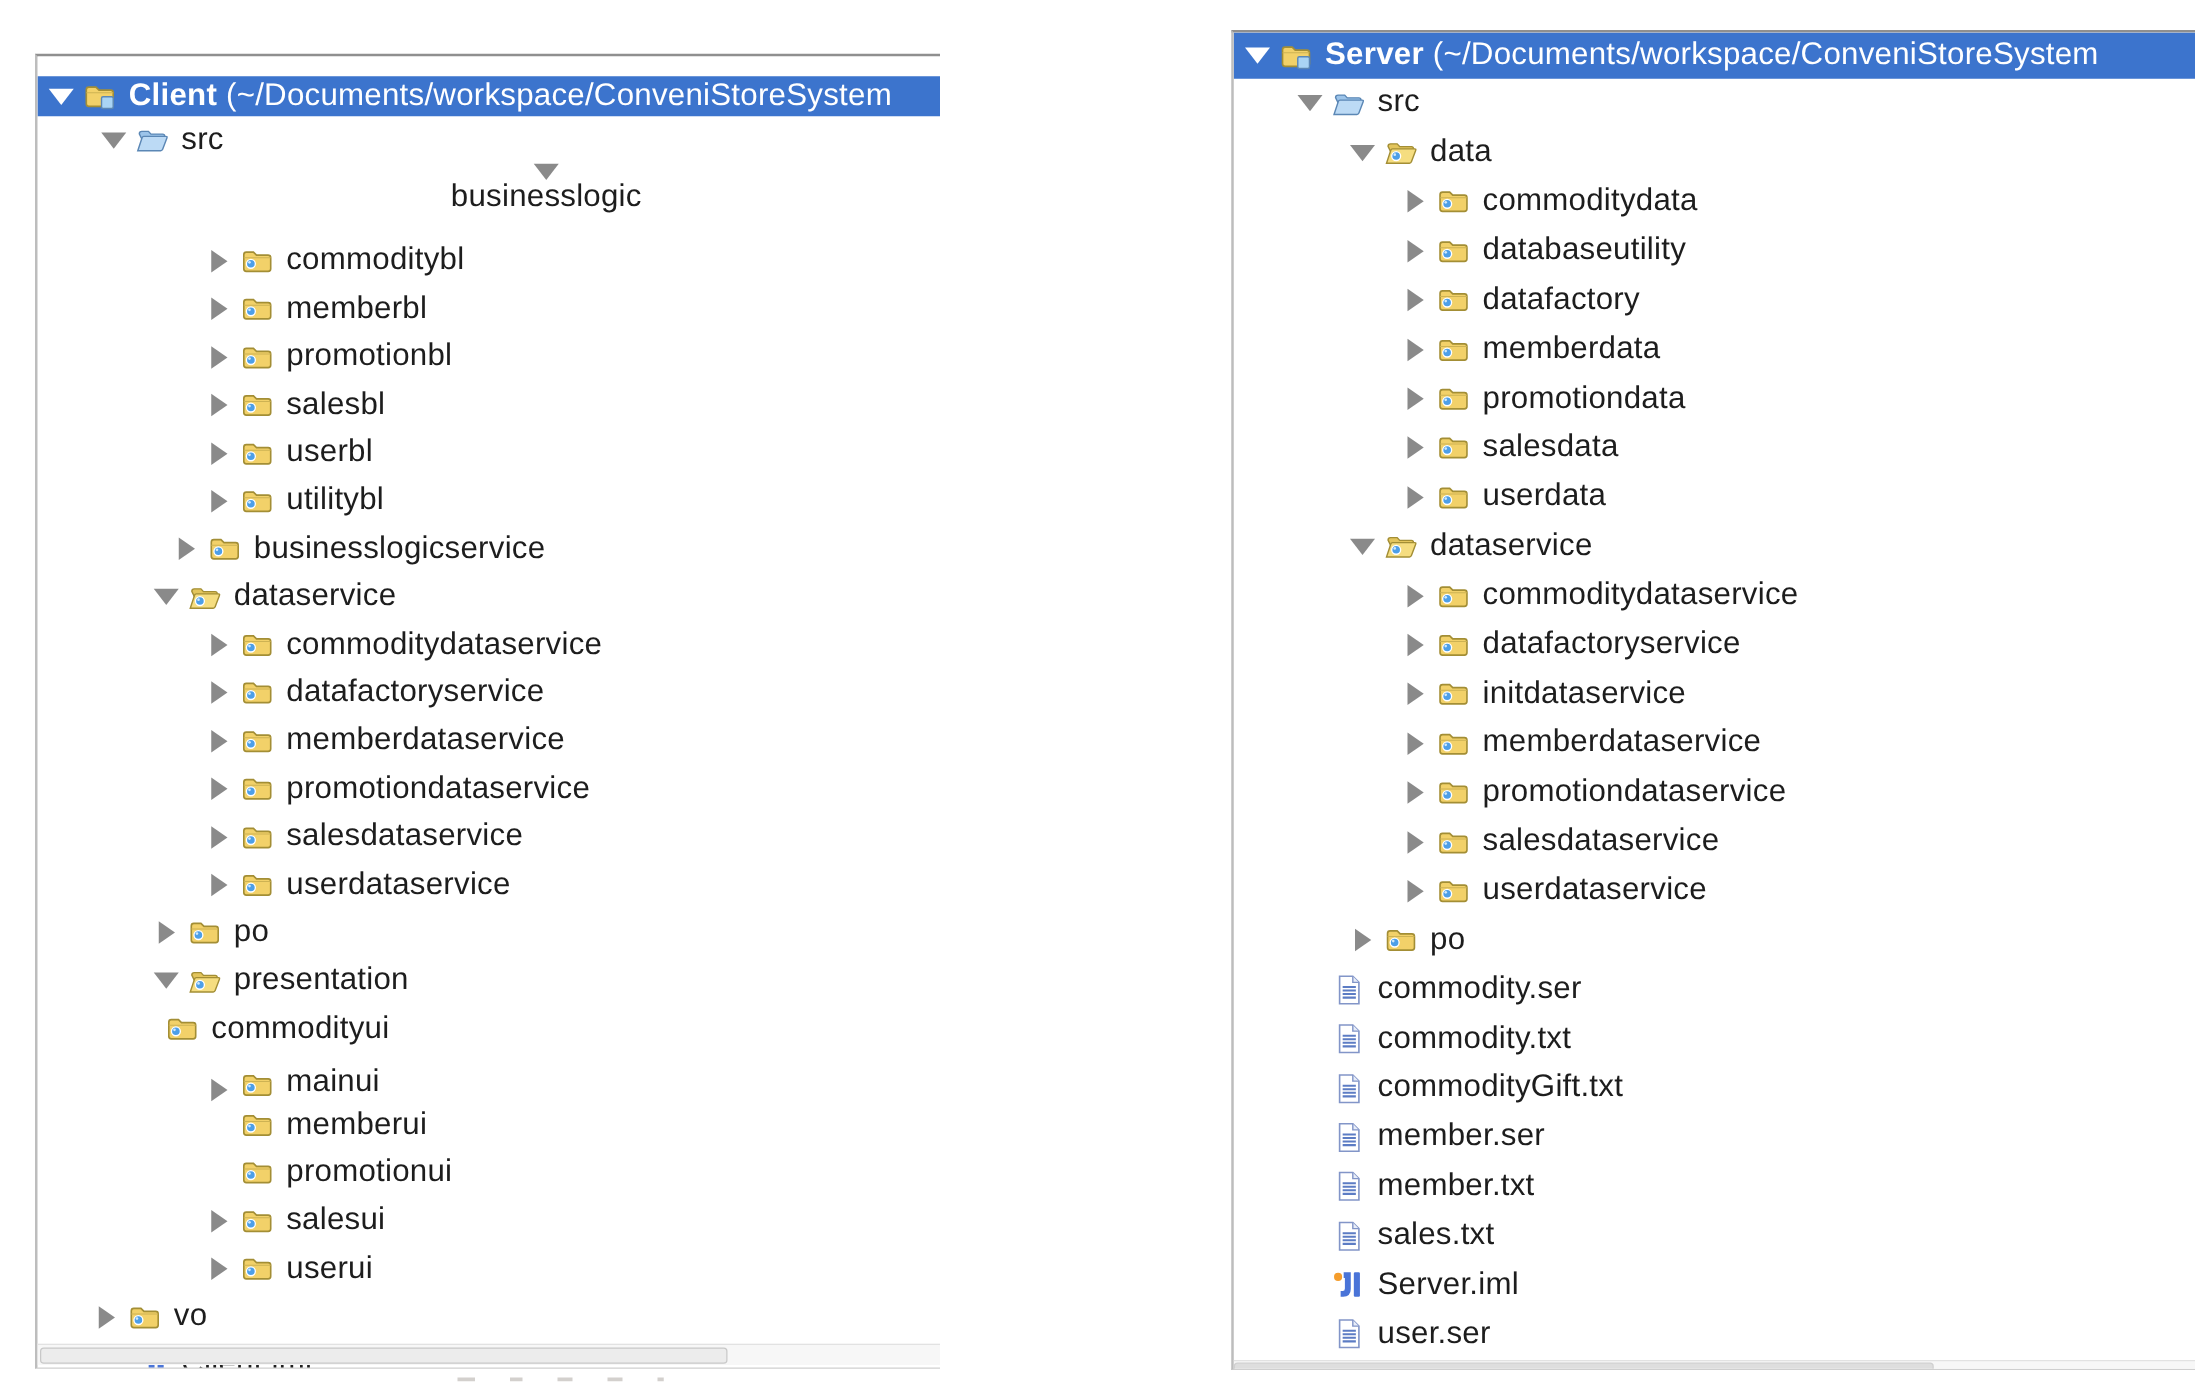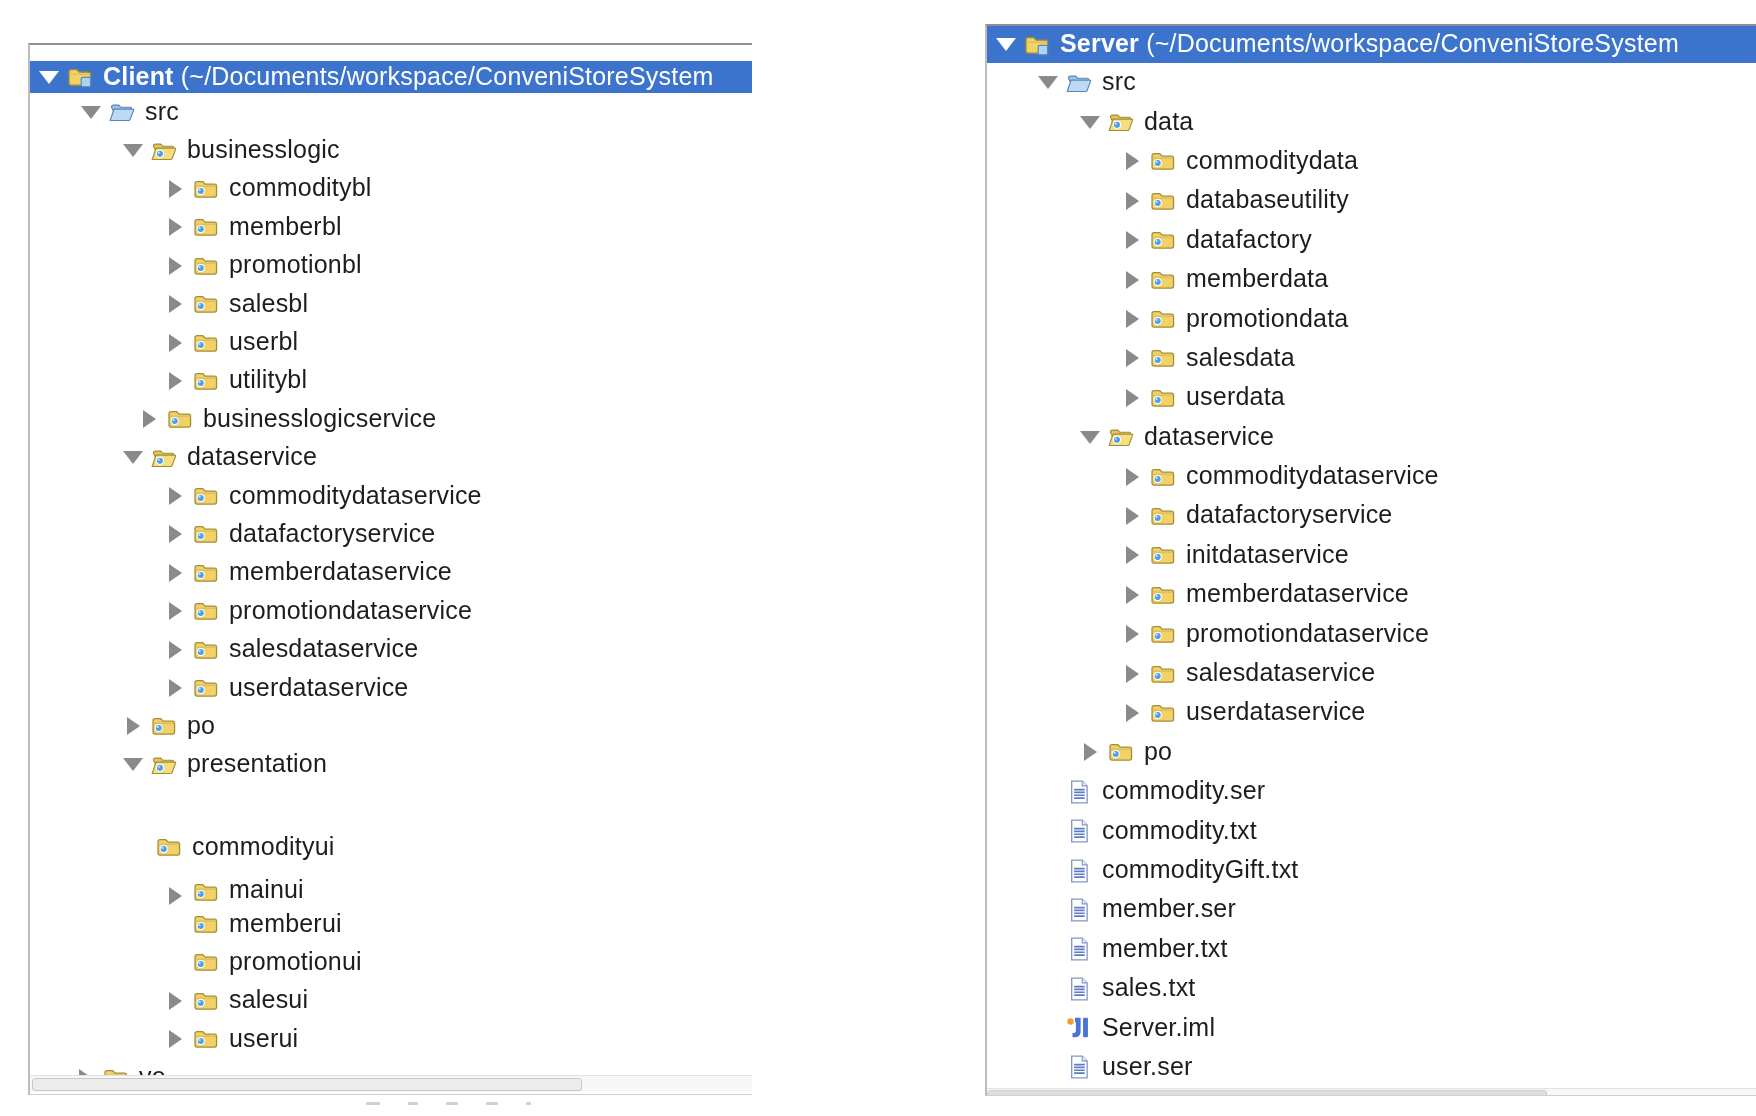--- a/index.html
+++ b/index.html
@@ -91,174 +91,174 @@
   </div>
         <div class="row" style="padding-left: 50px;">
     <span class="exp">
             <span class="tri-down"></span>
           </span>
     <svg class="ic">
             <use href="#s-source-folder"></use>
           </svg>
     <span class="lbl">src</span>
   </div>
+        <div class="row" style="padding-left: 92px; flex-direction: column;">
+    <span class="exp">
+            <span class="tri-down"></span>
+          </span>
+    <svg class="ic">
+            <use href="#s-package-open"></use>
+          </svg>
+    <span class="lbl">businesslogic</span>
+  </div>
+        <div class="row" style="padding-left: 134px; margin-top: 20px;">
+    <span class="exp">
+            <span class="tri-right"></span>
+          </span>
+    <svg class="ic">
+            <use href="#s-package-closed"></use>
+          </svg>
+    <span class="lbl">commoditybl</span>
+  </div>
+        <div class="row" style="padding-left: 134px;">
+    <span class="exp">
+            <span class="tri-right"></span>
+          </span>
+    <svg class="ic">
+            <use href="#s-package-closed"></use>
+          </svg>
+    <span class="lbl">memberbl</span>
+  </div>
+        <div class="row" style="padding-left: 134px;">
+    <span class="exp">
+            <span class="tri-right"></span>
+          </span>
+    <svg class="ic">
+            <use href="#s-package-closed"></use>
+          </svg>
+    <span class="lbl">promotionbl</span>
+  </div>
+        <div class="row" style="padding-left: 134px;">
+    <span class="exp">
+            <span class="tri-right"></span>
+          </span>
+    <svg class="ic">
+            <use href="#s-package-closed"></use>
+          </svg>
+    <span class="lbl">salesbl</span>
+  </div>
+        <div class="row" style="padding-left: 134px;">
+    <span class="exp">
+            <span class="tri-right"></span>
+          </span>
+    <svg class="ic">
+            <use href="#s-package-closed"></use>
+          </svg>
+    <span class="lbl">userbl</span>
+  </div>
+        <div class="row" style="padding-left: 134px;">
+    <span class="exp">
+            <span class="tri-right"></span>
+          </span>
+    <svg class="ic">
+            <use href="#s-package-closed"></use>
+          </svg>
+    <span class="lbl">utilitybl</span>
+  </div>
+        <div class="row" style="padding-left: 92px; margin-left: 16px;">
+    <span class="exp">
+            <span class="tri-right"></span>
+          </span>
+    <svg class="ic">
+            <use href="#s-package-closed"></use>
+          </svg>
+    <span class="lbl">businesslogicservice</span>
+  </div>
         <div class="row" style="padding-left: 92px;">
     <span class="exp">
             <span class="tri-down"></span>
           </span>
     <svg class="ic">
             <use href="#s-package-open"></use>
           </svg>
-    <span class="lbl">businesslogic</span>
-  </div>
-        <div class="row" style="padding-left: 134px;">
-    <span class="exp">
-            <span class="tri-right"></span>
-          </span>
-    <svg class="ic">
-            <use href="#s-package-closed"></use>
-          </svg>
-    <span class="lbl">commoditybl</span>
-  </div>
-        <div class="row" style="padding-left: 134px;">
-    <span class="exp">
-            <span class="tri-right"></span>
-          </span>
-    <svg class="ic">
-            <use href="#s-package-closed"></use>
-          </svg>
-    <span class="lbl">memberbl</span>
-  </div>
-        <div class="row" style="padding-left: 134px;">
-    <span class="exp">
-            <span class="tri-right"></span>
-          </span>
-    <svg class="ic">
-            <use href="#s-package-closed"></use>
-          </svg>
-    <span class="lbl">promotionbl</span>
-  </div>
-        <div class="row" style="padding-left: 134px;">
-    <span class="exp">
-            <span class="tri-right"></span>
-          </span>
-    <svg class="ic">
-            <use href="#s-package-closed"></use>
-          </svg>
-    <span class="lbl">salesbl</span>
-  </div>
-        <div class="row" style="padding-left: 134px;">
-    <span class="exp">
-            <span class="tri-right"></span>
-          </span>
-    <svg class="ic">
-            <use href="#s-package-closed"></use>
-          </svg>
-    <span class="lbl">userbl</span>
-  </div>
-        <div class="row" style="padding-left: 134px;">
-    <span class="exp">
-            <span class="tri-right"></span>
-          </span>
-    <svg class="ic">
-            <use href="#s-package-closed"></use>
-          </svg>
-    <span class="lbl">utilitybl</span>
-  </div>
-        <div class="row" style="padding-left: 92px; margin-left: 16px;">
-    <span class="exp">
-            <span class="tri-right"></span>
-          </span>
-    <svg class="ic">
-            <use href="#s-package-closed"></use>
-          </svg>
-    <span class="lbl">businesslogicservice</span>
+    <span class="lbl">dataservice</span>
+  </div>
+        <div class="row" style="padding-left: 134px;">
+    <span class="exp">
+            <span class="tri-right"></span>
+          </span>
+    <svg class="ic">
+            <use href="#s-package-closed"></use>
+          </svg>
+    <span class="lbl">commoditydataservice</span>
+  </div>
+        <div class="row" style="padding-left: 134px;">
+    <span class="exp">
+            <span class="tri-right"></span>
+          </span>
+    <svg class="ic">
+            <use href="#s-package-closed"></use>
+          </svg>
+    <span class="lbl">datafactoryservice</span>
+  </div>
+        <div class="row" style="padding-left: 134px;">
+    <span class="exp">
+            <span class="tri-right"></span>
+          </span>
+    <svg class="ic">
+            <use href="#s-package-closed"></use>
+          </svg>
+    <span class="lbl">memberdataservice</span>
+  </div>
+        <div class="row" style="padding-left: 134px;">
+    <span class="exp">
+            <span class="tri-right"></span>
+          </span>
+    <svg class="ic">
+            <use href="#s-package-closed"></use>
+          </svg>
+    <span class="lbl">promotiondataservice</span>
+  </div>
+        <div class="row" style="padding-left: 134px;">
+    <span class="exp">
+            <span class="tri-right"></span>
+          </span>
+    <svg class="ic">
+            <use href="#s-package-closed"></use>
+          </svg>
+    <span class="lbl">salesdataservice</span>
+  </div>
+        <div class="row" style="padding-left: 134px;">
+    <span class="exp">
+            <span class="tri-right"></span>
+          </span>
+    <svg class="ic">
+            <use href="#s-package-closed"></use>
+          </svg>
+    <span class="lbl">userdataservice</span>
   </div>
         <div class="row" style="padding-left: 92px;">
     <span class="exp">
+            <span class="tri-right"></span>
+          </span>
+    <svg class="ic">
+            <use href="#s-package-closed"></use>
+          </svg>
+    <span class="lbl">po</span>
+  </div>
+        <div class="row" style="padding-left: 92px;">
+    <span class="exp">
             <span class="tri-down"></span>
           </span>
     <svg class="ic">
             <use href="#s-package-open"></use>
           </svg>
-    <span class="lbl">dataservice</span>
-  </div>
-        <div class="row" style="padding-left: 134px;">
-    <span class="exp">
-            <span class="tri-right"></span>
-          </span>
-    <svg class="ic">
-            <use href="#s-package-closed"></use>
-          </svg>
-    <span class="lbl">commoditydataservice</span>
-  </div>
-        <div class="row" style="padding-left: 134px;">
-    <span class="exp">
-            <span class="tri-right"></span>
-          </span>
-    <svg class="ic">
-            <use href="#s-package-closed"></use>
-          </svg>
-    <span class="lbl">datafactoryservice</span>
-  </div>
-        <div class="row" style="padding-left: 134px;">
-    <span class="exp">
-            <span class="tri-right"></span>
-          </span>
-    <svg class="ic">
-            <use href="#s-package-closed"></use>
-          </svg>
-    <span class="lbl">memberdataservice</span>
-  </div>
-        <div class="row" style="padding-left: 134px;">
-    <span class="exp">
-            <span class="tri-right"></span>
-          </span>
-    <svg class="ic">
-            <use href="#s-package-closed"></use>
-          </svg>
-    <span class="lbl">promotiondataservice</span>
-  </div>
-        <div class="row" style="padding-left: 134px;">
-    <span class="exp">
-            <span class="tri-right"></span>
-          </span>
-    <svg class="ic">
-            <use href="#s-package-closed"></use>
-          </svg>
-    <span class="lbl">salesdataservice</span>
-  </div>
-        <div class="row" style="padding-left: 134px;">
-    <span class="exp">
-            <span class="tri-right"></span>
-          </span>
-    <svg class="ic">
-            <use href="#s-package-closed"></use>
-          </svg>
-    <span class="lbl">userdataservice</span>
-  </div>
-        <div class="row" style="padding-left: 92px;">
-    <span class="exp">
-            <span class="tri-right"></span>
-          </span>
-    <svg class="ic">
-            <use href="#s-package-closed"></use>
-          </svg>
-    <span class="lbl">po</span>
-  </div>
-        <div class="row" style="padding-left: 92px;">
-    <span class="exp">
-            <span class="tri-down"></span>
-          </span>
-    <svg class="ic">
-            <use href="#s-package-open"></use>
-          </svg>
     <span class="lbl">presentation</span>
   </div>
-        <div class="row" style="padding-left: 97px; margin-top: 44px;">
+        <div class="row" style="padding-left: 74px;">
     <span class="exp"></span>
     <svg class="ic">
             <use href="#s-package-closed"></use>
           </svg>
     <span class="lbl">commodityui</span>
   </div>
         <div class="row" style="padding-left: 134px; align-items: flex-end;">
     <span class="exp">
             <span class="tri-right"></span>
           </span>

